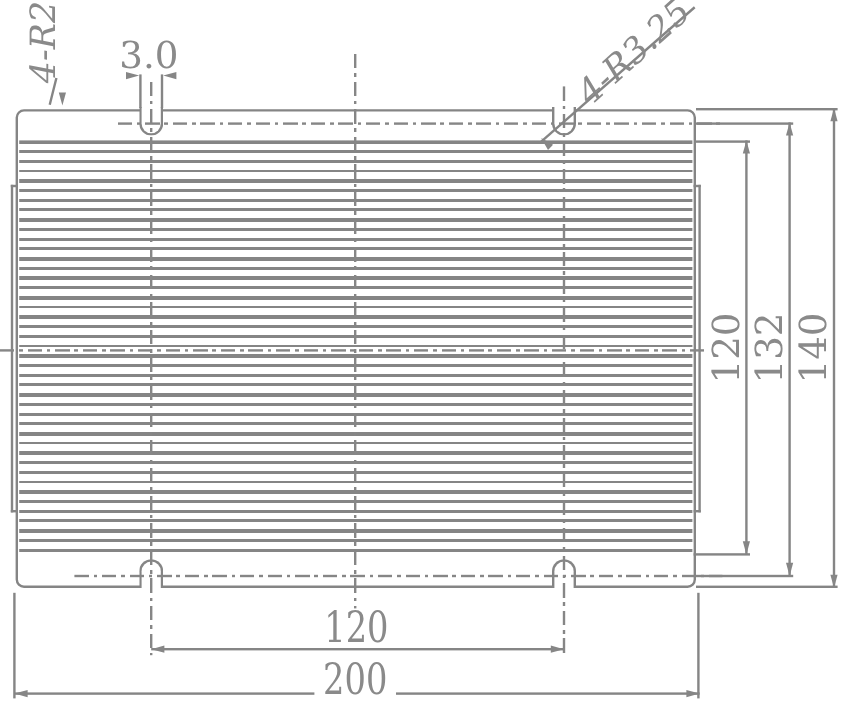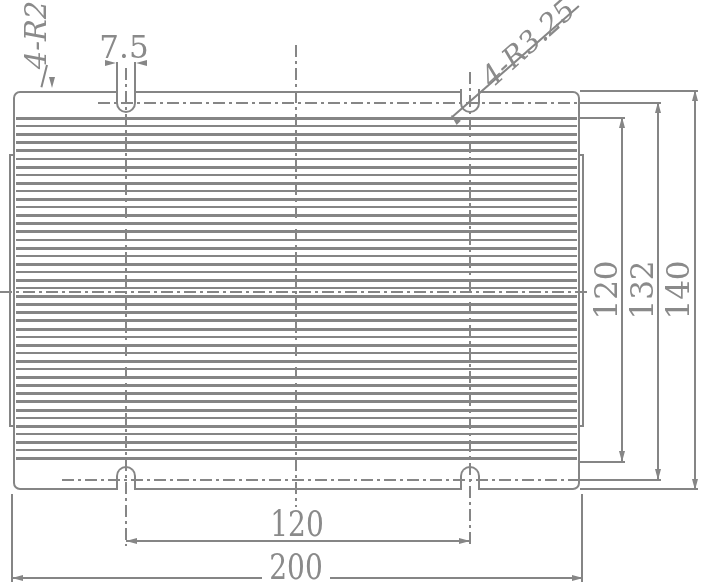--- a/index.html
+++ b/index.html
@@ -75,21 +75,21 @@
   <div class="arr ar" style="left:572px;top:575px;"></div>
   <div class="arr ar" style="left:105px;top:60px;"></div>
   <div class="arr al" style="left:136px;top:60px;"></div>
   <div class="arr ad" style="left:49px;top:77px;"></div>
   <div class="arr al" style="left:451px;top:112px;transform-origin:0 50%;transform:rotate(45deg);"></div>
 
   <div class="txt tv" style="left:-12px;top:20px;width:96px;height:30px;line-height:30px;font-size:29px;font-style:italic;">
     <span>4-R2</span></div>
 
   <div class="txt" style="left:84px;top:31px;width:80px;height:32px;line-height:32px;font-size:31px;">
-    <span>7.5</span></div>
+    <span>3.0</span></div>
 
   <div class="txt" style="left:460px;top:28px;width:136px;height:30px;line-height:30px;font-size:29px;font-style:italic;transform:rotate(-42deg);">
     <span>4-R3.25</span></div>
 
   <div class="txt tv" style="left:566px;top:273px;width:80px;height:34px;line-height:34px;font-size:31px;">
     <span>120</span></div>
 
   <div class="txt tv" style="left:602px;top:273px;width:80px;height:34px;line-height:34px;font-size:31px;">
     <span>132</span></div>
 

